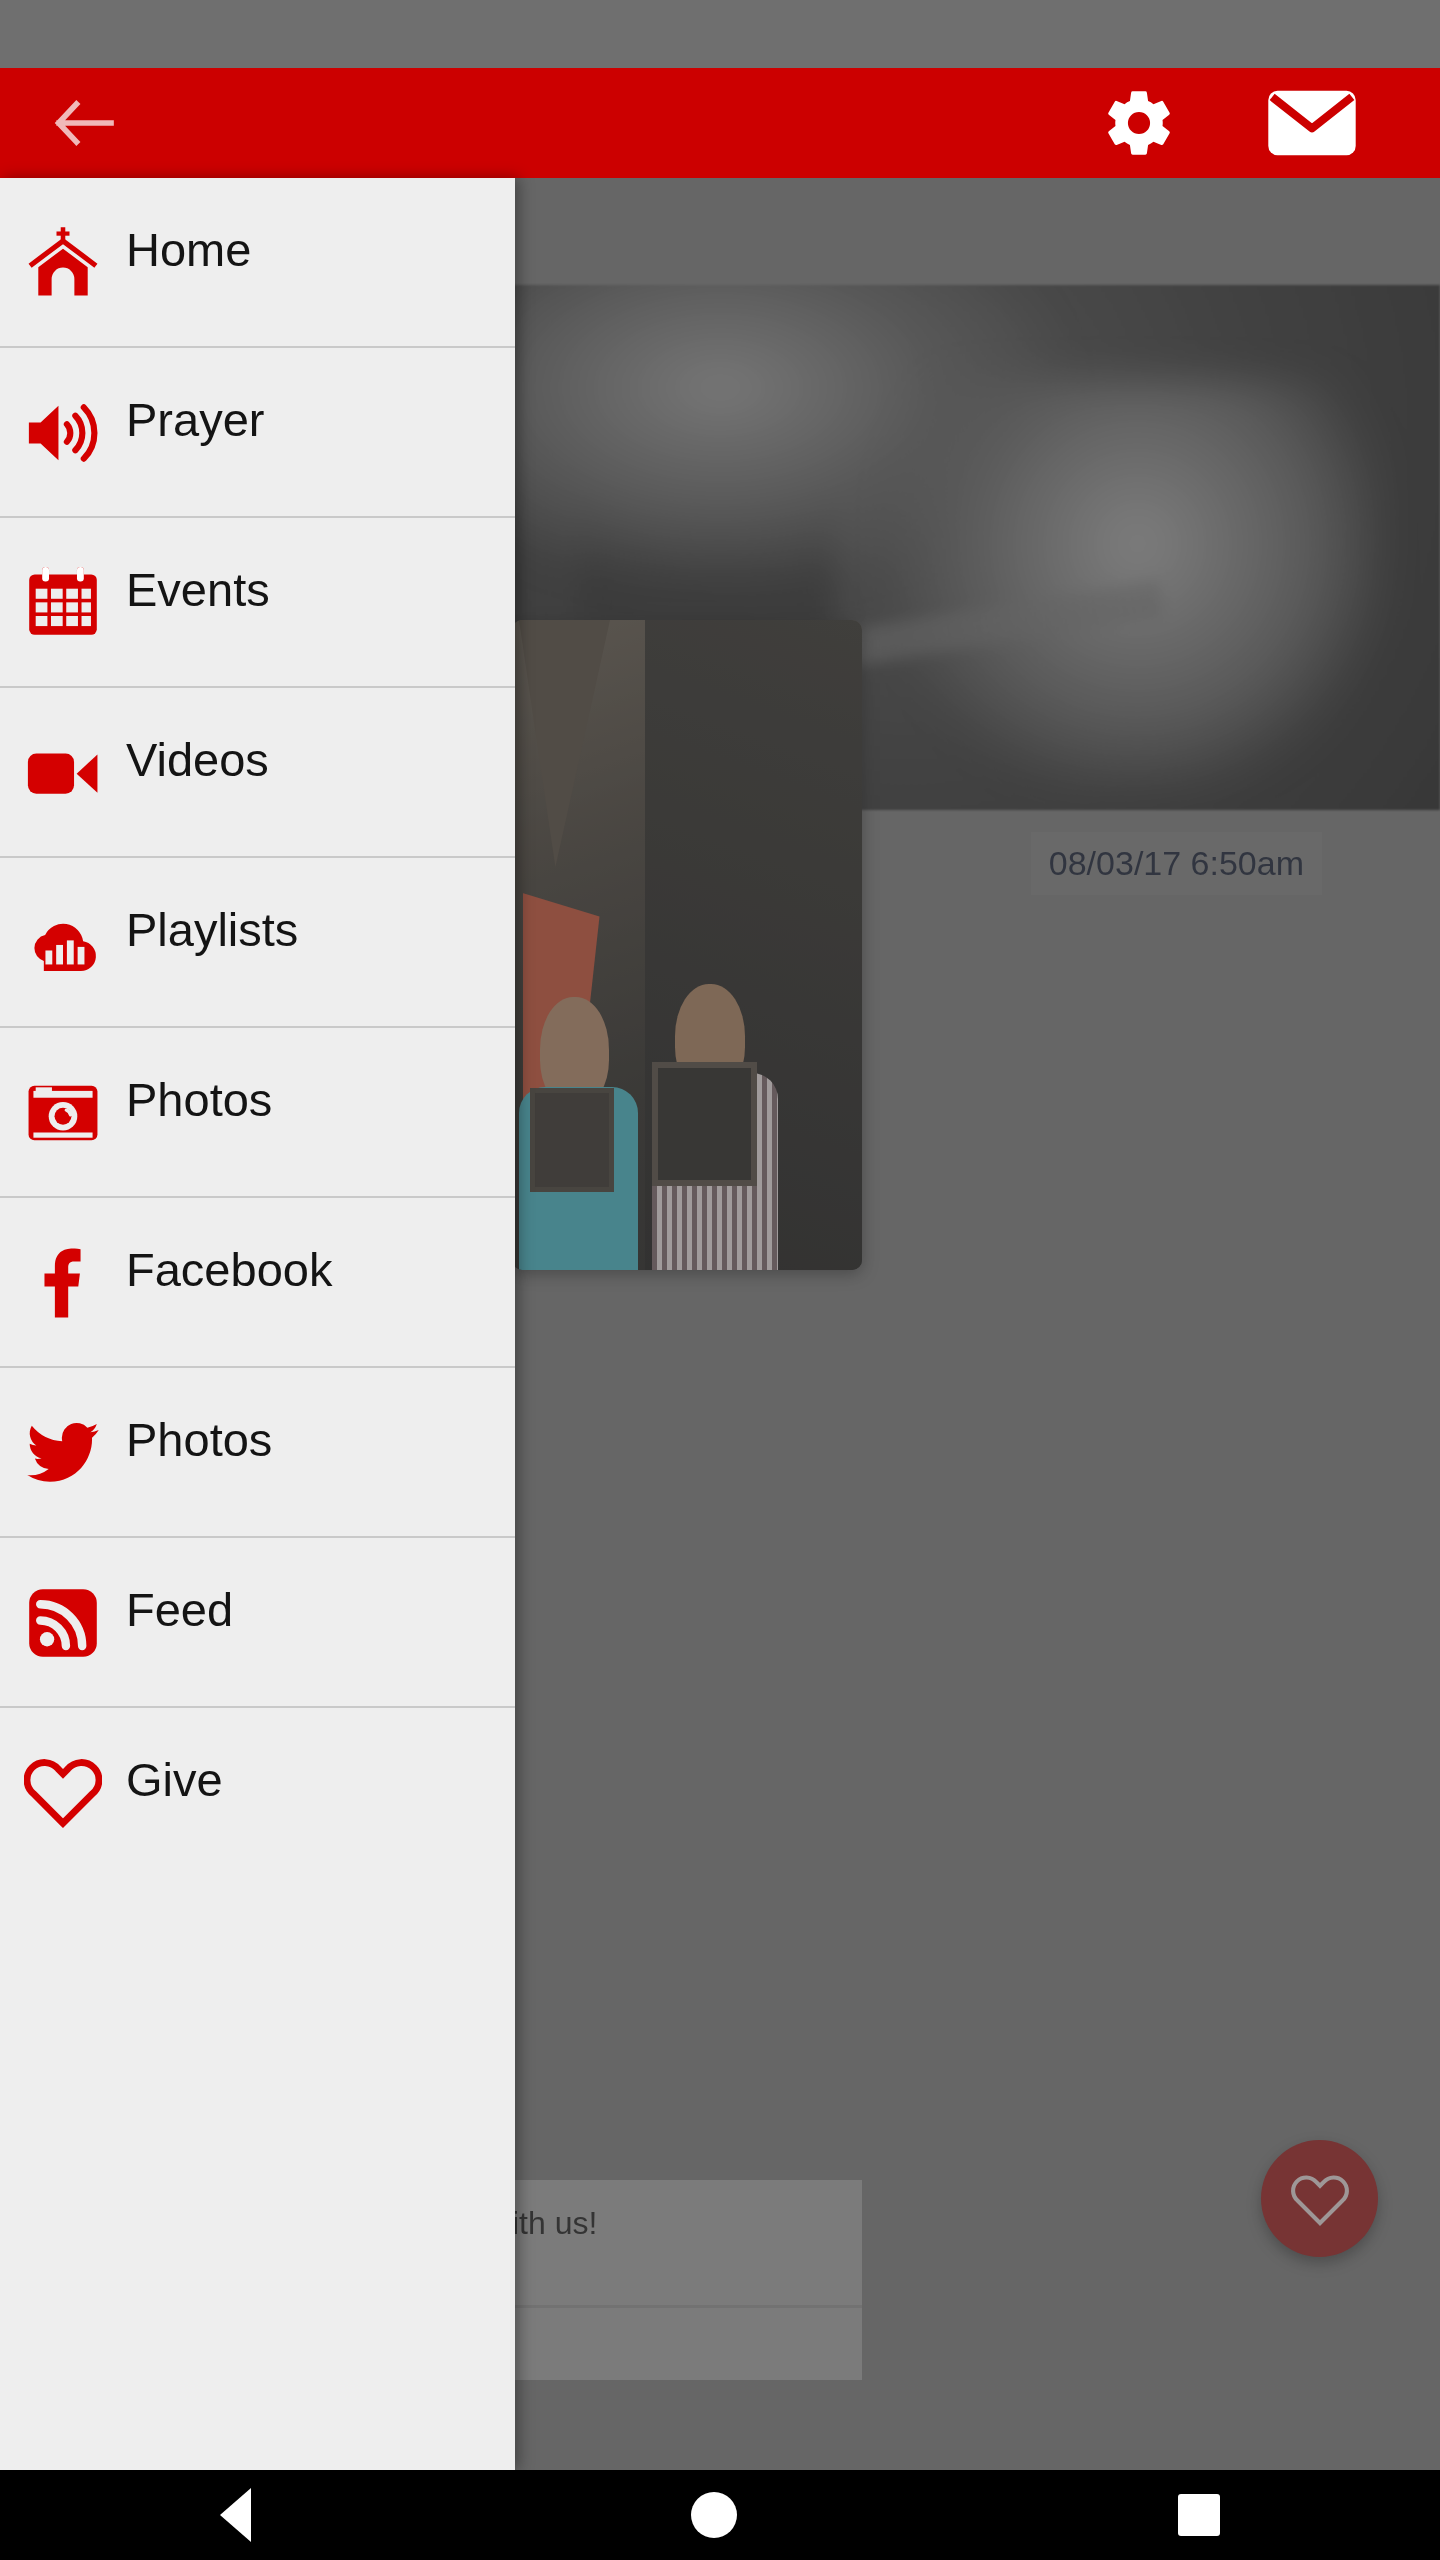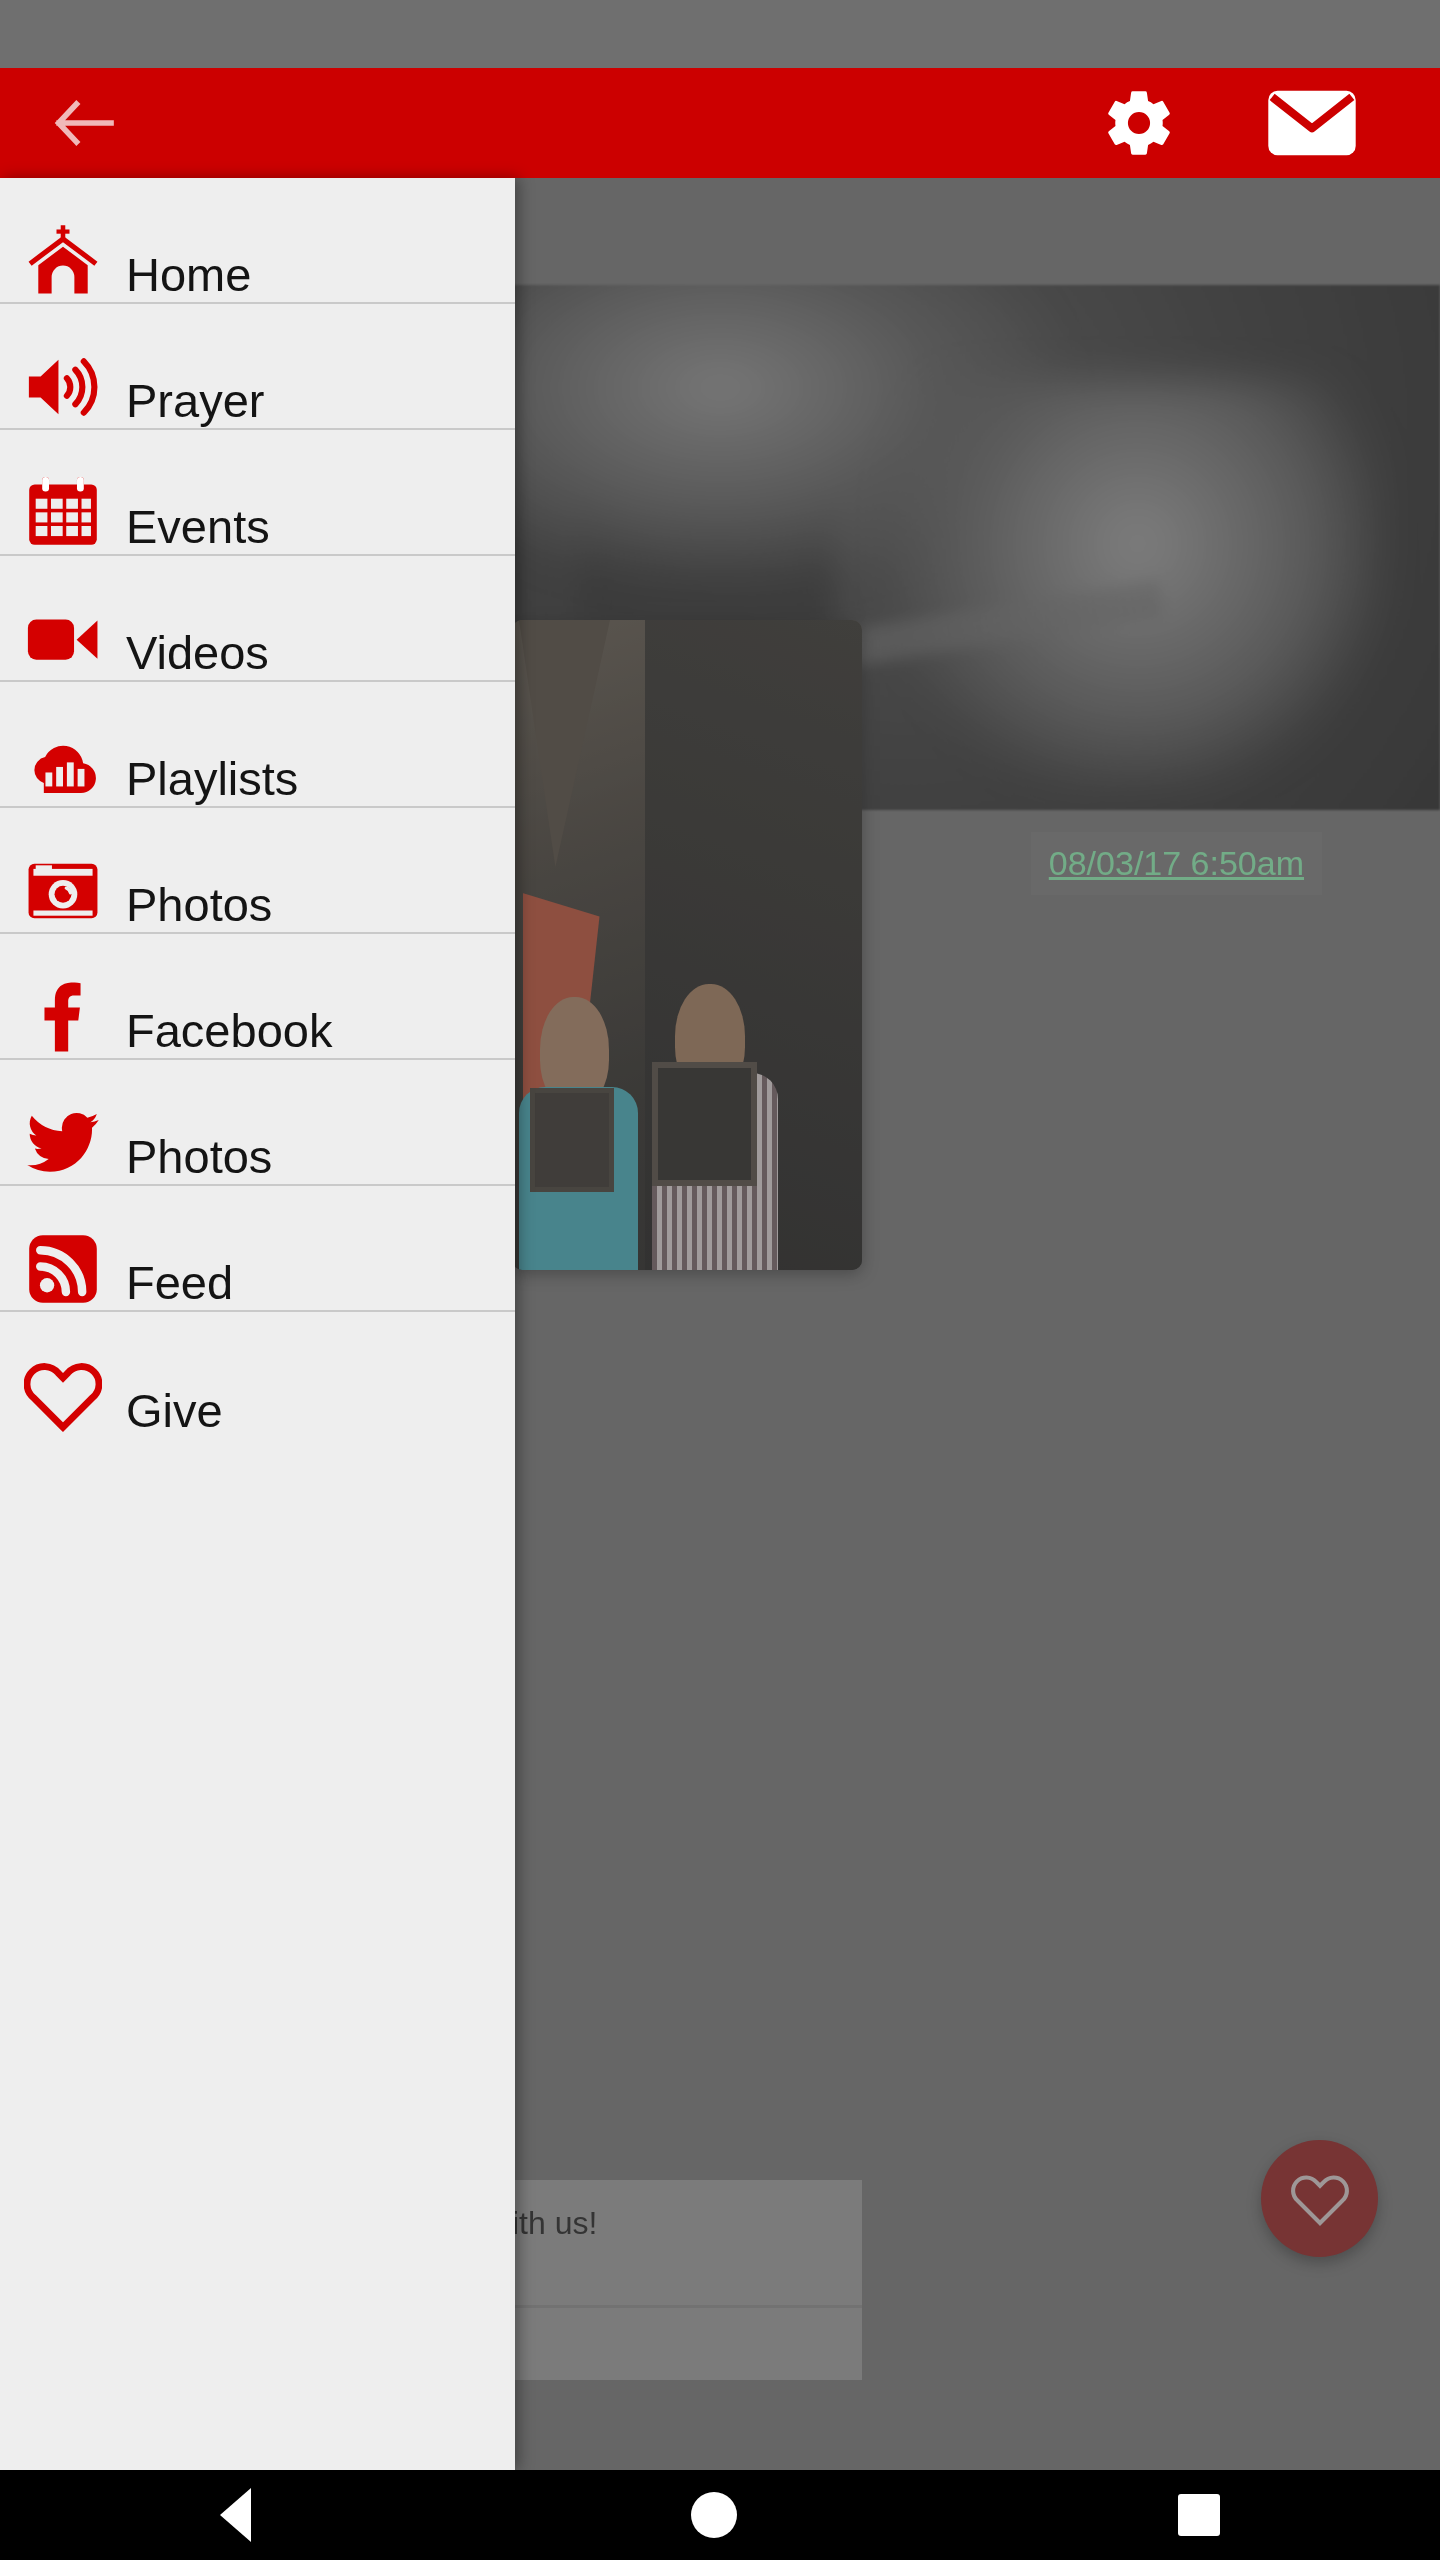--- a/index.html
+++ b/index.html
@@ -37,21 +37,21 @@
      background:#9e1111; border-radius:50%; filter:blur(2px); }
   .hero-logo-black { position:absolute; left:2.6%; top:4%; width:10%; height:30%;
      background:#111; clip-path:polygon(0 0,100% 18%,55% 100%,0 62%); filter:blur(2px); }
   .hero-word { position:absolute; left:3.2%; bottom:-6px; font-size:92px; font-weight:700;
      color:#111; letter-spacing:-3px; filter:blur(1px); }
 
   .timestamp-row { position:absolute; left:0; top:810px; width:1440px; height:110px; }
   .timestamp-badge {
     position:absolute; right:118px; top:22px;
     background:rgba(122,122,122,.55);
-    color:#86efac; font-size:34px; padding:12px 18px; white-space:nowrap;text-decoration:underline;
+    color:#0f172a; font-size:34px; padding:12px 18px; white-space:nowrap;
   }
 
   .photo-card {
     position:absolute; left:512px; top:620px; width:350px; height:650px;
   }
   .photo-card-inner {
     position:absolute; left:0; top:0; width:350px; height:650px;
     border-radius:10px; overflow:hidden;
     box-shadow:0 4px 16px rgba(0,0,0,.45);
     background:linear-gradient(160deg,#5b5246 0%, #3c362e 32%, #201e1a 68%, #151412 100%);
@@ -123,22 +123,22 @@
   .mail-btn { position:absolute; right:80px; top:50%; transform:translateY(-50%); width:96px; height:86px;
      display:flex; align-items:center; justify-content:center; }
 
   
   .drawer {
     position:absolute; left:0; top:178px; width:515px; height:2292px;
     background:#eeeeee; overflow:hidden;
     box-shadow:4px 0 14px rgba(0,0,0,.35);
   }
   .drawer-item {
-    position:relative; height:126px; display:flex; align-items:flex-end;
-    padding-left:22px; border-bottom:2px solid #c9c9c9;
+    position:relative; height:126px; display:flex; align-items:flex-start;
+    padding-left:22px; border-bottom:2px solid #c9c9c9;margin-top:44px;
   }
   .drawer-item:last-child { border-bottom:none; }
   .di-icon { width:82px; height:82px; flex:0 0 82px; display:flex; align-items:center; justify-content:center; }
   .di-label { font-size:47px; color:#141414; margin-left:22px; white-space:nowrap; }
 
   
   .nav-bar { position:absolute; left:0; bottom:0; width:1440px; height:90px; background:#000;
      display:flex; align-items:center; justify-content:space-around; }
   .nav-back { width:0; height:0; border-top:27px solid transparent; border-bottom:27px solid transparent; border-right:31px solid #fff; }
   .nav-home { width:46px; height:46px; border-radius:50%; background:#fff; }

